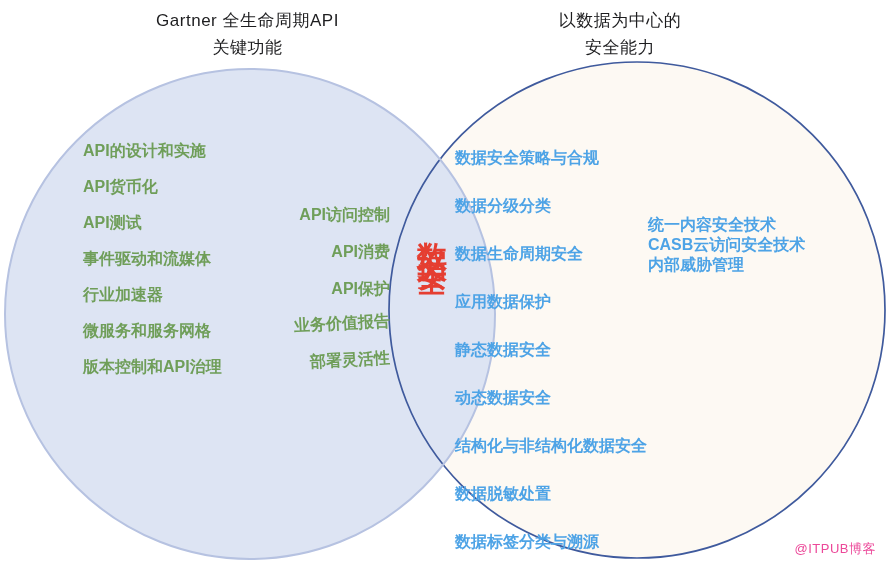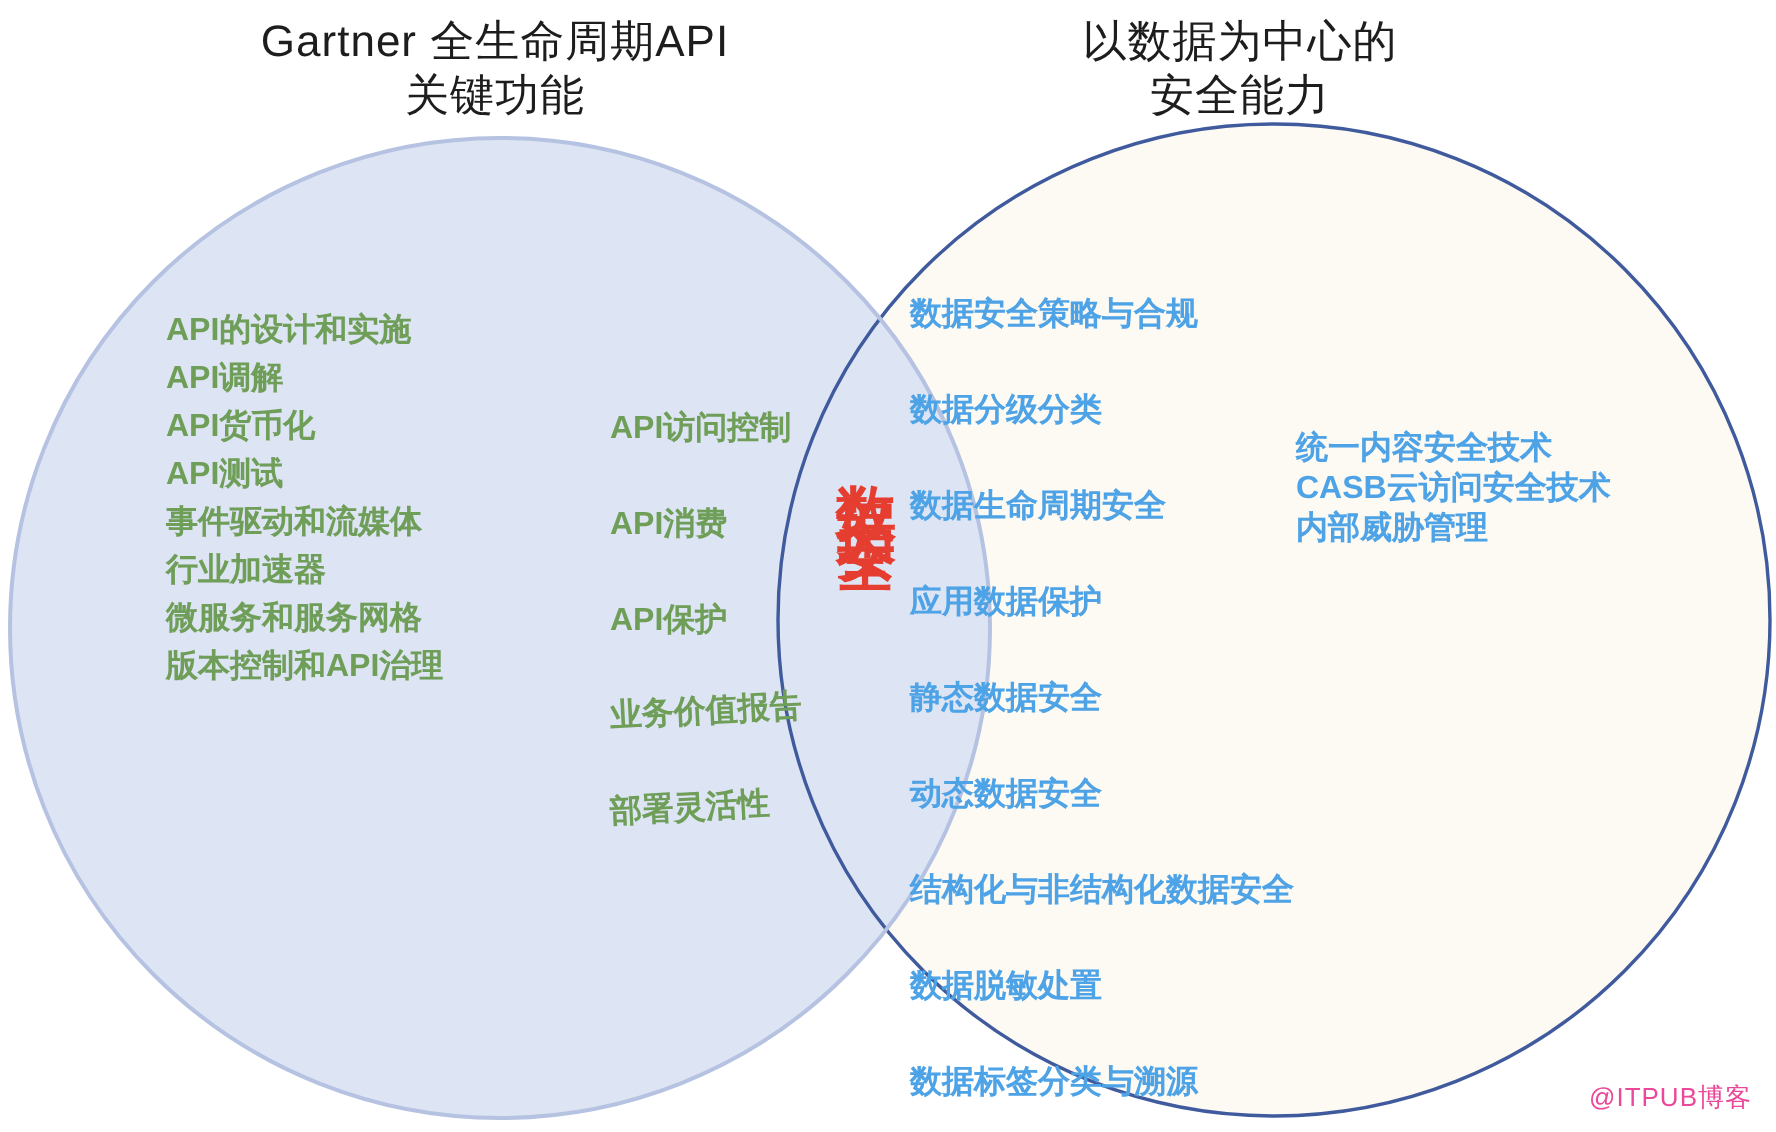--- a/index.html
+++ b/index.html
@@ -8,33 +8,33 @@
     width:888px;height:566px;
     background:#ffffff;
     overflow:hidden;
     font-family:"Liberation Sans","DejaVu Sans",sans-serif;
   }
   .venn-svg{position:absolute;left:0;top:0;}
   .title{
     position:absolute;
     text-align:center;
     color:#1d1d1f;
-    font-size:22px;
+    font-size:17px;
     line-height:27px;
     font-weight:500;
     letter-spacing:.5px;
   }
   .title-left{left:55px;top:7px;width:385px;}
   .title-right{left:430px;top:7px;width:380px;}
   .col{position:absolute;display:flex;flex-direction:column;}
   .col .item{font-size:16px;line-height:20px;font-weight:600;white-space:nowrap;}
   .green .item{color:#6f9e59;}
   .blue .item{color:#4da3e6;}
-  .left-col{left:83px;top:156px;gap:4px;}
-  .mid-col{left:305px;top:205px;gap:28px;}
+  .left-col{left:83px;top:141px;gap:16px;}
+  .mid-col{left:294px;top:205px;gap:17px;text-align:right;}
   .right-col{left:455px;top:148px;gap:28px;}
   .far-col{left:648px;top:215px;gap:0;}
   .tilt{transform:rotate(-3deg);transform-origin:left center;}
   .overlap-label{
     position:absolute;
     left:412px;top:218px;
     width:40px;height:175px;
     writing-mode:vertical-rl;
     text-orientation:upright;
     color:#e53e31;
@@ -68,21 +68,20 @@
     <div>关键功能</div>
   </div>
 
   <div class="title title-right">
     <div>以数据为中心的</div>
     <div>安全能力</div>
   </div>
 
   <div class="col green left-col">
     <div class="item">API的设计和实施</div>
-    <div class="item">API调解</div>
     <div class="item">API货币化</div>
     <div class="item">API测试</div>
     <div class="item">事件驱动和流媒体</div>
     <div class="item">行业加速器</div>
     <div class="item">微服务和服务网格</div>
     <div class="item">版本控制和API治理</div>
   </div>
 
   <div class="col green mid-col">
     <div class="item">API访问控制</div>

